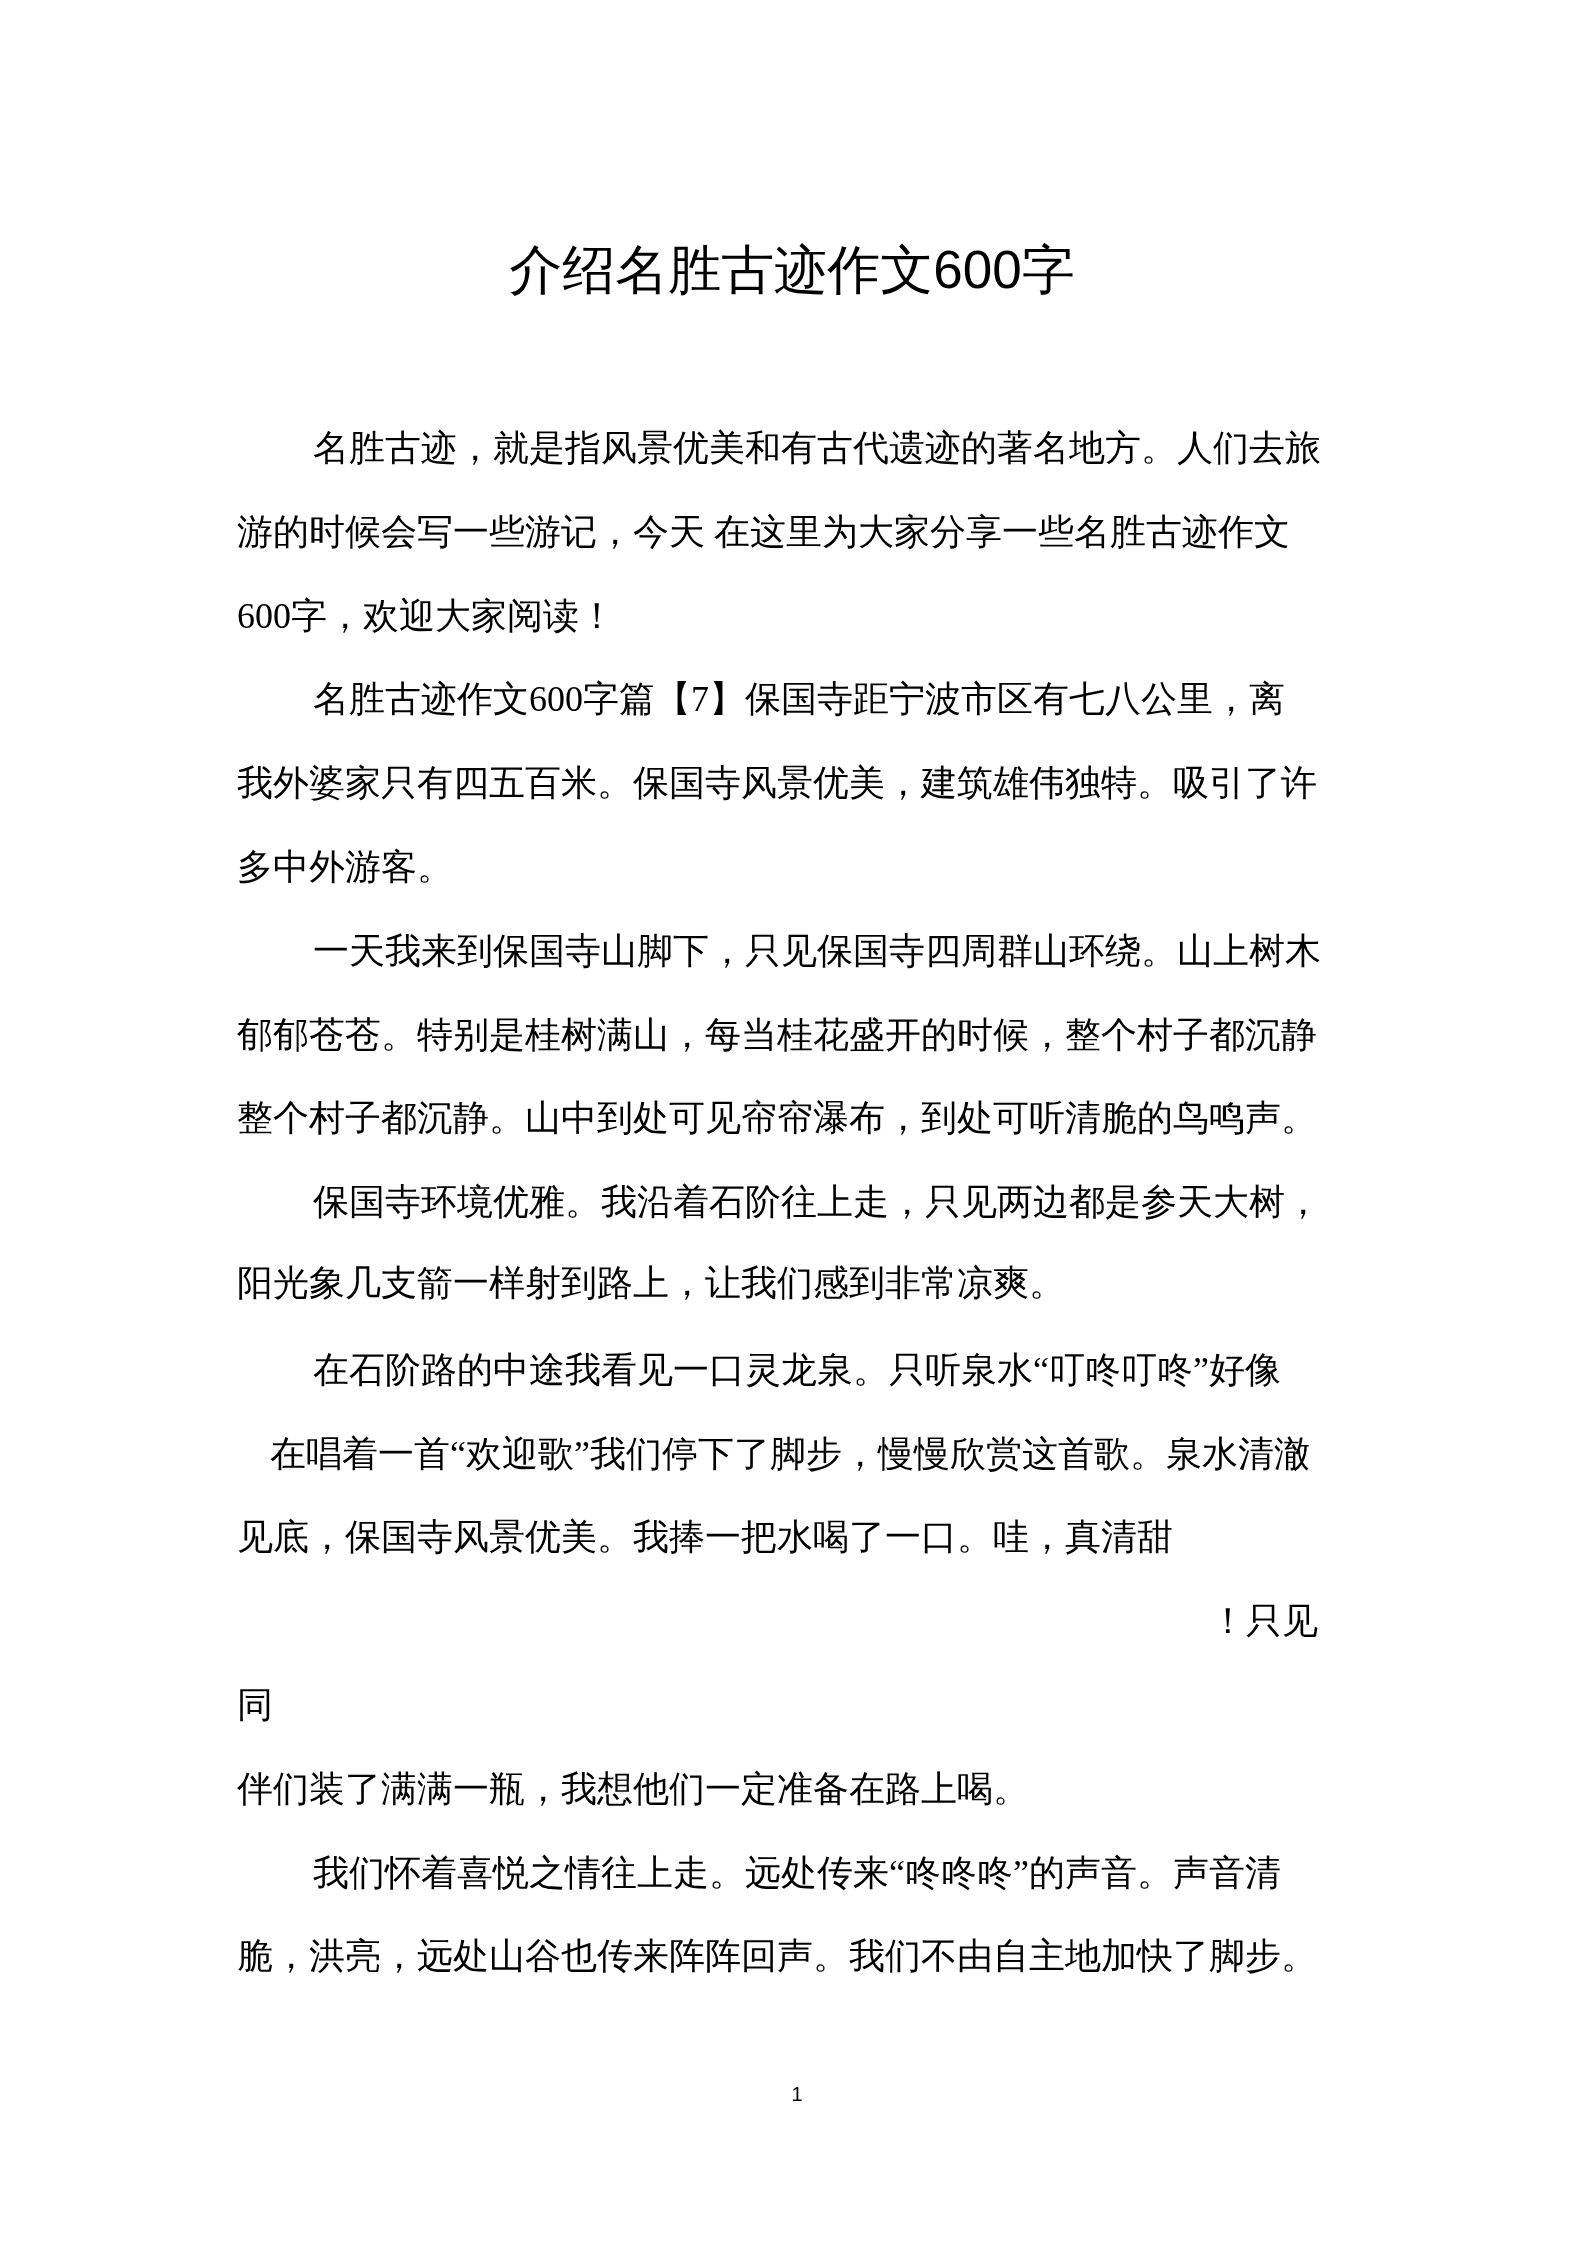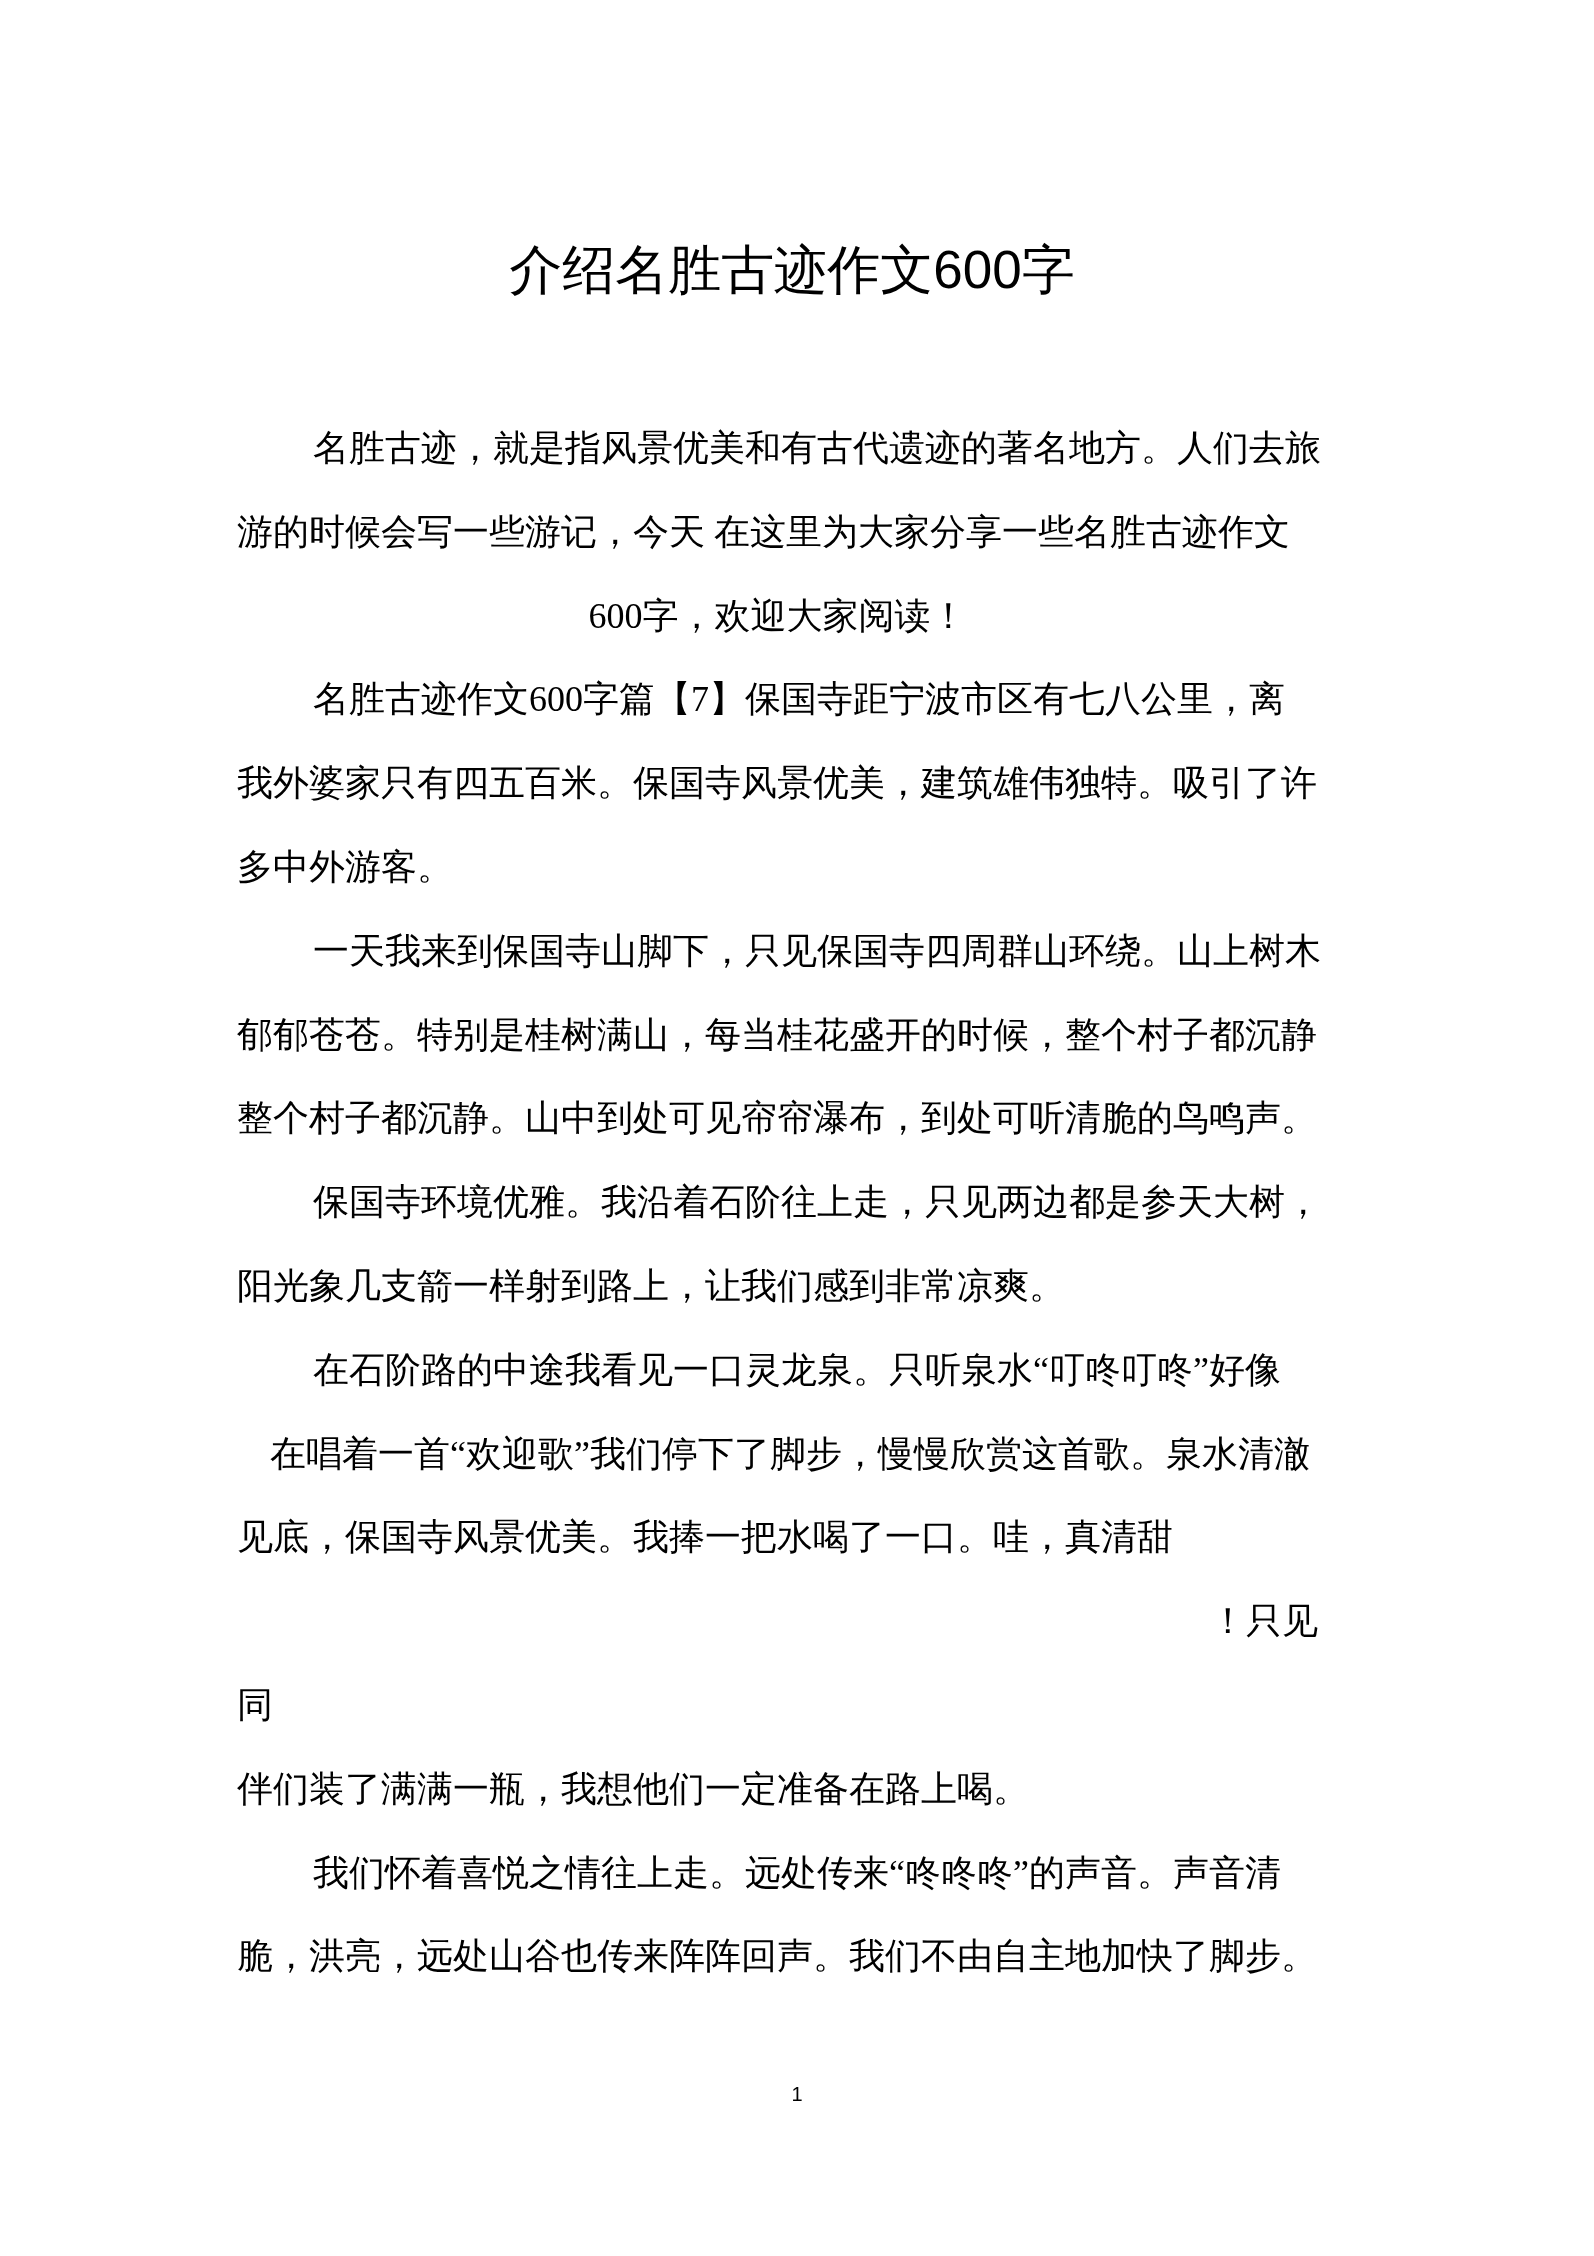--- a/index.html
+++ b/index.html
@@ -68,38 +68,38 @@
 </head>
 <body>
 
 <div class="page">
 
   <h1 class="title">介绍名胜古迹作文600字</h1>
 
   <div>
     <div class="line indent" style="top:406px;">名胜古迹，就是指风景优美和有古代遗迹的著名地方。人们去旅</div>
     <div class="line" style="top:490px;">游的时候会写一些游记，今天 在这里为大家分享一些名胜古迹作文</div>
-    <div class="line" style="top:574px;text-align:center;">600字，欢迎大家阅读！</div>
+    <div class="line" style="top:574px;">600字，欢迎大家阅读！</div>
   </div>
 
   <div>
     <div class="line indent" style="top:657px;">名胜古迹作文600字篇【7】保国寺距宁波市区有七八公里，离</div>
     <div class="line" style="top:741px;">我外婆家只有四五百米。保国寺风景优美，建筑雄伟独特。吸引了许</div>
     <div class="line" style="top:825px;">多中外游客。</div>
   </div>
 
   <div>
     <div class="line indent" style="top:909px;">一天我来到保国寺山脚下，只见保国寺四周群山环绕。山上树木</div>
     <div class="line" style="top:993px;">郁郁苍苍。特别是桂树满山，每当桂花盛开的时候，整个村子都沉静</div>
     <div class="line" style="top:1076px;">整个村子都沉静。山中到处可见帘帘瀑布，到处可听清脆的鸟鸣声。</div>
   </div>
 
   <div>
     <div class="line indent" style="top:1160px;">保国寺环境优雅。我沿着石阶往上走，只见两边都是参天大树，</div>
-    <div class="line" style="top:1244px;">阳光象几支箭一样射到路上，让我们感到非常凉爽。</div>
+    <div class="line" style="top:1244px;font-family:Liberation Mono, monospace;">阳光象几支箭一样射到路上，让我们感到非常凉爽。</div>
   </div>
 
   <div>
     <div class="line indent" style="top:1328px;">在石阶路的中途我看见一口灵龙泉。只听泉水“叮咚叮咚”好像</div>
     <div class="line" style="top:1412px;margin-left:33px;">在唱着一首“欢迎歌”我们停下了脚步，慢慢欣赏这首歌。泉水清澈</div>
     <div class="line" style="top:1495px;">见底，保国寺风景优美。我捧一把水喝了一口。哇，真清甜</div>
     <div class="line right" style="top:1579px;">！只见</div>
     <div class="line" style="top:1663px;">同</div>
     <div class="line" style="top:1747px;">伴们装了满满一瓶，我想他们一定准备在路上喝。</div>
   </div>

